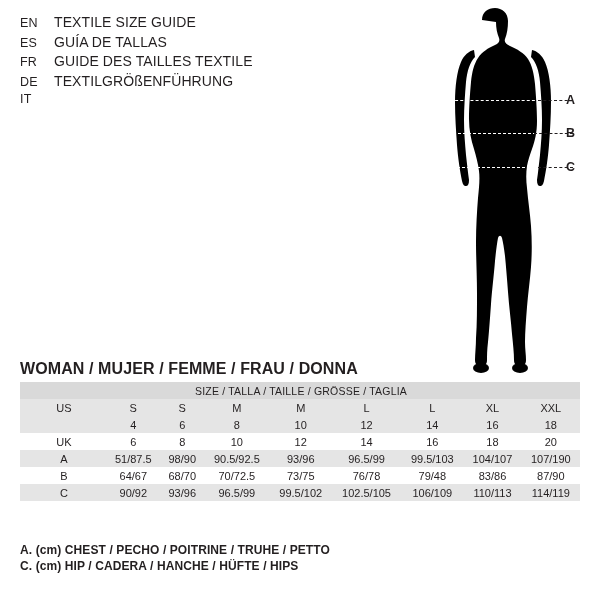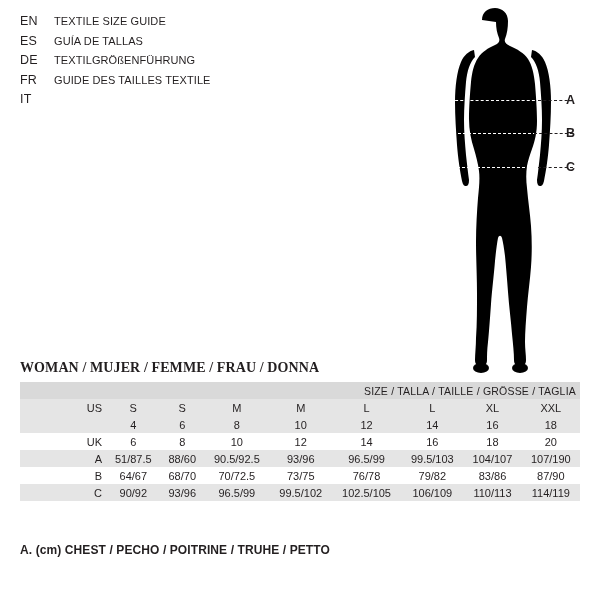--- a/index.html
+++ b/index.html
@@ -14,21 +14,21 @@
 
   
   .lang-block { position: absolute; left: 20px; top: 14px; }
   .lang-row { display: flex; align-items: baseline; height: 19.5px; }
   .lang-code {
     width: 34px;
     font-size: 12.5px;
     letter-spacing: .2px;
   }
   .lang-text {
-    font-size: 11px;
+    font-size: 14px;
     letter-spacing: .1px;
     text-align: right;
   }
 
   
   .figure-wrap { position: absolute; left: 420px; top: 8px; width: 170px; height: 368px; }
   .figure-wrap svg { display: block; }
   .dash-line {
     position: absolute;
     height: 0;
@@ -39,43 +39,42 @@
     position: absolute;
     font-size: 12.5px;
     font-weight: bold;
     color: #231f20;
   }
 
   
   .woman-caption {
     position: absolute;
     left: 20px; top: 360px;
-    font-size: 14px;
+    font-size: 16px;
     font-weight: bold;
     letter-spacing: .1px;
-    font-family: Liberation Serif, serif;
   }
 
   
   .size-table {
     position: absolute;
     left: 20px; top: 382px;
     width: 560px;
     border-collapse: collapse;
     font-size: 11px;
   }
   .size-table th, .size-table td {
     height: 17px;
     padding: 0 4px;
     font-weight: normal;
     text-align: center;
     white-space: nowrap;
   }
   .size-table th.rowhead, .size-table td.rowhead {
-    text-align: right;
+    text-align: center;
     width: 86px;
     padding-left: 6px;
   }
   .row-head-band {
     background: #d9d9d9;
     font-weight: bold;
     font-size: 10.5px;
     letter-spacing: .2px;
   }
   .row-alt { background: #e5e5e5; }
@@ -98,26 +97,26 @@
   <div class="lang-block">
     <div class="lang-row">
       <span class="lang-code">EN</span>
       <span class="lang-text">TEXTILE SIZE GUIDE</span>
     </div>
     <div class="lang-row">
       <span class="lang-code">ES</span>
       <span class="lang-text">GUÍA DE TALLAS</span>
     </div>
     <div class="lang-row">
+      <span class="lang-code">FR</span>
+      <span class="lang-text">GUIDE DES TAILLES TEXTILE</span>
+    </div>
+    <div class="lang-row">
       <span class="lang-code">DE</span>
       <span class="lang-text">TEXTILGRÖßENFÜHRUNG</span>
-    </div>
-    <div class="lang-row">
-      <span class="lang-code">FR</span>
-      <span class="lang-text">GUIDE DES TAILLES TEXTILE</span>
     </div>
     <div class="lang-row">
       <span class="lang-code">IT</span>
     </div>
   </div>
 
   <div class="figure-wrap">
     <svg width="170" height="368" viewBox="0 0 170 368">
       <path fill="#000000" d="
         M62,12
@@ -231,50 +230,51 @@
         <td>10</td>
         <td>12</td>
         <td>14</td>
         <td>16</td>
         <td>18</td>
         <td>20</td>
       </tr>
       <tr class="row-alt">
         <td class="rowhead">A</td>
         <td>51/87.5</td>
-        <td>88/60</td>
+        <td>98/90</td>
         <td>90.5/92.5</td>
         <td>93/96</td>
         <td>96.5/99</td>
         <td>99.5/103</td>
         <td>104/107</td>
         <td>107/190</td>
       </tr>
       <tr class="row-plain">
         <td class="rowhead">B</td>
         <td>64/67</td>
         <td>68/70</td>
         <td>70/72.5</td>
         <td>73/75</td>
         <td>76/78</td>
-        <td>79/82</td>
+        <td>79/48</td>
         <td>83/86</td>
         <td>87/90</td>
       </tr>
       <tr class="row-alt">
         <td class="rowhead">C</td>
         <td>90/92</td>
         <td>93/96</td>
         <td>96.5/99</td>
         <td>99.5/102</td>
         <td>102.5/105</td>
         <td>106/109</td>
         <td>110/113</td>
         <td>114/119</td>
       </tr>
     </tbody>
   </table>
 
   <div class="legend">
     <div class="legend-row">A. (cm) CHEST / PECHO / POITRINE / TRUHE / PETTO</div>
+    <div class="legend-row">C. (cm) HIP / CADERA / HANCHE / HÜFTE / HIPS</div>
   </div>
 
 </div>
 
 </body></html>

